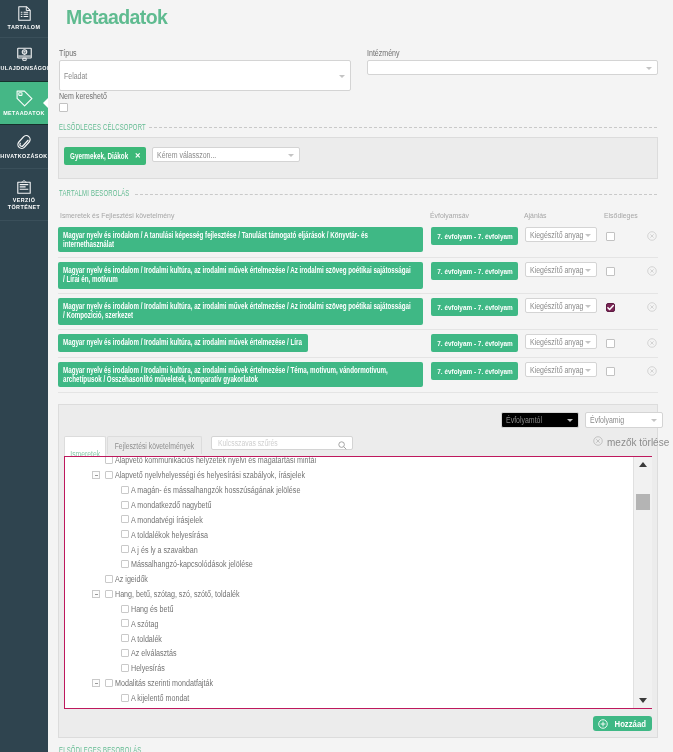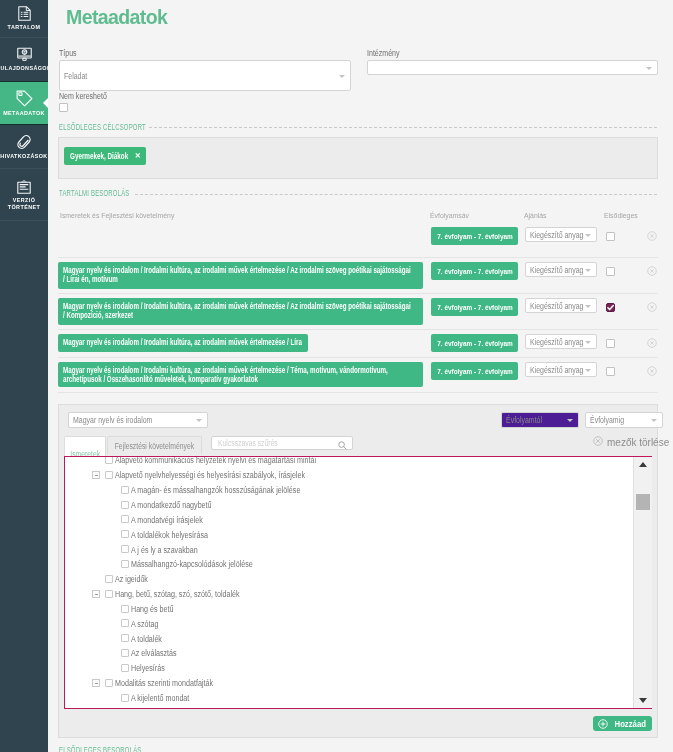--- a/index.html
+++ b/index.html
@@ -146,26 +146,33 @@
       </div>
   <div class="fld-label" style="left:11px;top:91px">Nem kereshető</div>
   <div class="cbx" style="left:11px;top:103px"></div>
   <div class="sec-head" style="left:11px;top:123px">ELSŐDLEGES CÉLCSOPORT</div>
   <div class="dashline" style="left:101px;top:127px;width:508px"></div>
   <div class="panel" style="left:10px;top:137px;width:600px;height:42px"></div>
   <div class="tag" style="left:16px;top:147px;width:82px;height:18px">
         <span class="tl">Gyermekek, Diákok</span>
         <span class="x">✕</span>
       </div>
+  <div class="sel" style="left:104px;top:147px;width:148px;height:15px">
+        <span class="txt">Kérem válasszon...</span>
+        <span class="caret"></span>
+      </div>
   <div class="sec-head" style="left:11px;top:189px">TARTALMI BESOROLÁS</div>
   <div class="dashline" style="left:87px;top:194px;width:522px"></div>
   <div class="col-head" style="left:12px;top:210.5px">Ismeretek és Fejlesztési követelmény</div>
   <div class="col-head" style="left:382px;top:210.5px">Évfolyamsáv</div>
   <div class="col-head" style="left:476px;top:210.5px">Ajánlás</div>
   <div class="col-head" style="left:556px;top:210.5px">Elsődleges</div>
+  <div class="row-band" style="left:10px;top:227px;width:365px;height:25px">
+        <span>Magyar nyelv és irodalom / A tanulási képesség fejlesztése / Tanulást támogató eljárások / Könyvtár- és internethasználat</span>
+      </div>
   <div class="chip-year" style="left:383px;top:226.5px;width:87px;height:18px">
         <span>7. évfolyam - 7. évfolyam</span>
       </div>
   <div class="sel" style="left:477px;top:227.0px;width:72px;height:15px">
         <span class="txt">Kiegészítő anyag</span>
         <span class="caret"></span>
       </div>
   <div class="cbx" style="left:558px;top:231.5px"></div>
   <div style="position:absolute;left:599px;top:230.5px"><svg width="10" height="10" viewBox="0 0 11 11" fill="none" stroke="#cdcdcd" stroke-width=".9">
           <circle cx="5.5" cy="5.5" r="4.7"></circle>
@@ -234,25 +241,21 @@
         <span class="txt">Kiegészítő anyag</span>
         <span class="caret"></span>
       </div>
   <div class="cbx" style="left:558px;top:366.5px"></div>
   <div style="position:absolute;left:599px;top:365.5px"><svg width="10" height="10" viewBox="0 0 11 11" fill="none" stroke="#cdcdcd" stroke-width=".9">
           <circle cx="5.5" cy="5.5" r="4.7"></circle>
           <path d="M3.7 3.7 7.3 7.3M7.3 3.7 3.7 7.3"></path>
         </svg></div>
   <div class="rowsep" style="left:10px;top:392px;width:600px"></div>
   <div class="panel" style="left:10px;top:404px;width:600px;height:334px;background:#ececec"></div>
-  <div class="sel" style="left:20px;top:412px;width:140px;height:16px;background:#fff">
-        <span class="txt">Magyar nyelv és irodalom</span>
-        <span class="caret"></span>
-      </div>
-  <div class="sel" style="left:453px;top:412px;width:78px;height:16px;background:#4c1d95">
+  <div class="sel" style="left:453px;top:412px;width:78px;height:16px;background:#000000">
         <span class="txt">Évfolyamtól</span>
         <span class="caret"></span>
       </div>
   <div class="sel" style="left:537px;top:412px;width:78px;height:16px;background:#fff">
         <span class="txt">Évfolyamig</span>
         <span class="caret"></span>
       </div>
   <div style="position:absolute;left:545px;top:436px"><svg width="10" height="10" viewBox="0 0 11 11" fill="none" stroke="#b9b9b9" stroke-width=".9">
           <circle cx="5.5" cy="5.5" r="4.7"></circle>
           <path d="M3.6 3.6 7.4 7.4M7.4 3.6 3.6 7.4"></path>

